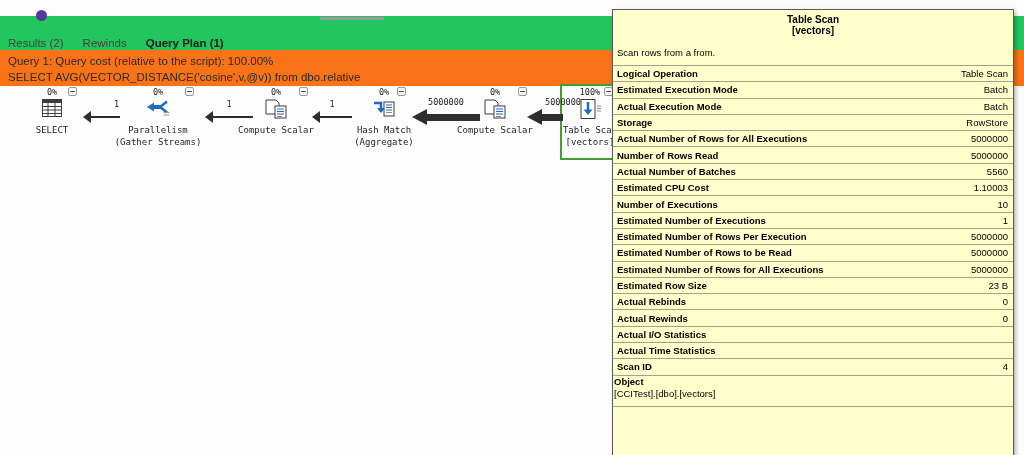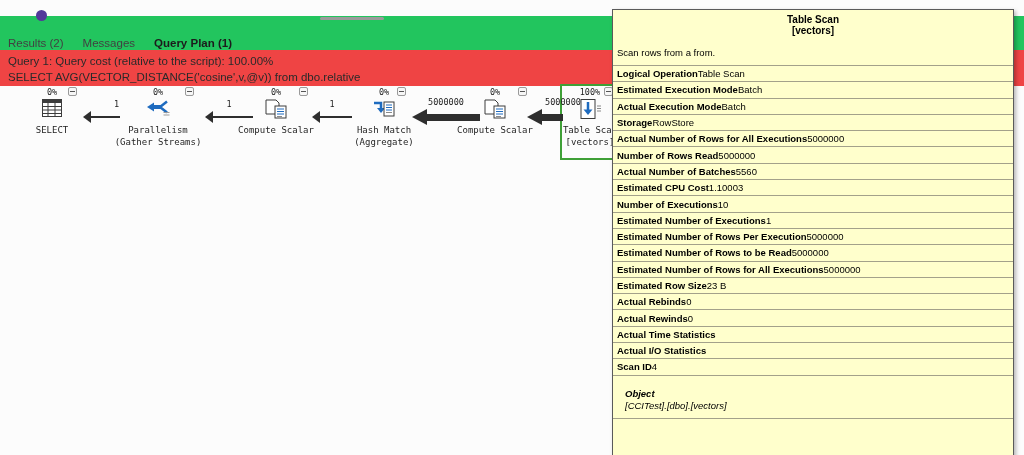--- a/index.html
+++ b/index.html
@@ -12,21 +12,21 @@
   .top-dot{position:absolute;left:36px;top:-6px;width:11px;height:11px;border-radius:50%;background:#53399b;}
   .top-pill{position:absolute;left:320px;top:1px;width:64px;height:3px;border-radius:2px;background:#9b9b9b;}
   .pin-frag{position:absolute;left:983px;top:0;}
   .pin-frag i{display:inline-block;width:4px;height:4px;background:#8f8f8f;margin-right:3px;border-radius:1px;}
   .tabs{position:absolute;left:8px;top:21px;display:flex;gap:19px;font-size:11.5px;color:#414141;}
   .tab{position:relative;cursor:pointer;white-space:nowrap;}
   .tab.active{font-weight:bold;color:#1c1c1c;}
   .tab.active::after{content:"";position:absolute;left:0;right:0;bottom:-8px;height:3px;border-radius:2px;background:#8a63d2;}
   
   .query-strip{
-    position:absolute;top:50px;left:0;width:100%;height:36px;background:#ef4444;
+    position:absolute;top:50px;left:0;width:100%;height:36px;background:#f97316;
     box-sizing:border-box;padding:3px 0 0 8px;font-size:11.5px;line-height:16px;color:#2a2a2a;
   }
   
   .plan{position:absolute;top:86px;left:0;right:0;bottom:0;font-family:"DejaVu Sans Mono",monospace;}
   .hl{position:absolute;left:560px;top:-2px;width:75px;height:72px;border:2px solid #3fa037;z-index:1;background:transparent;}
   .node{position:absolute;top:1px;text-align:center;z-index:2;}
   .node .pct{font-size:8.5px;line-height:11px;height:11px;color:#222;}
   .node .nicon{height:24px;display:flex;justify-content:center;align-items:flex-start;}
   .node .lbl{margin-top:2px;font-size:9px;line-height:12px;color:#1f1f1f;white-space:pre;}
   .minus{
@@ -47,39 +47,39 @@
   
   .tooltip{
     position:absolute;left:612px;top:9px;width:402px;height:500px;z-index:10;
     background:#ffffcc;border:1px solid #5a5a5a;box-shadow:2px 2px 4px rgba(0,0,0,.28);
     box-sizing:border-box;font-size:9.5px;color:#000;
   }
   .tt-title{padding-top:4px;text-align:center;font-weight:bold;font-size:10px;line-height:11px;}
   .tt-desc{padding:11px 4px 7px 4px;}
   .tt-rows{border-top:1px solid #a3a18a;}
   .t-row{
-    display:flex;align-items:center;
+    display:flex;justify-content:space-between;align-items:center;
     height:16.3px;box-sizing:border-box;border-bottom:1px solid #a3a18a;padding:0 5px 0 4px;
   }
   .t-label{font-weight:bold;white-space:nowrap;}
   .t-value{white-space:nowrap;}
-  .tt-object{margin-top:12px;padding:0 12px;line-height:12px;font-style:italic;}
+  .tt-object{margin-top:0;padding:0 1px;line-height:12px;}
   .tt-obj-label{font-weight:bold;}
   .tt-sep{margin-top:6px;border-top:1px solid #a3a18a;}
 </style>
 </head>
 <body>
 
 <div class="tabbar">
   <div class="top-dot"></div>
   <div class="top-pill"></div>
   <div class="pin-frag"><i></i><i></i></div>
   <div class="tabs">
     <div class="tab">Results (2)</div>
-    <div class="tab">Messages</div>
+    <div class="tab">Rewinds</div>
     <div class="tab active">Query Plan (1)</div>
   </div>
 </div>
 
 <div class="query-strip">
   <div>Query 1: Query cost (relative to the script): 100.00%</div>
   <div>SELECT AVG(VECTOR_DISTANCE('cosine',v,@v)) from dbo.relative</div>
 </div>
 
 <div class="plan">
@@ -281,26 +281,26 @@
     <span class="t-value">0</span>
   </div>
 
   <div class="t-row">
     <span class="t-label">Actual Rewinds</span>
     <span class="t-value">0</span>
   </div>
 
 
   <div class="t-row">
+    <span class="t-label">Actual I/O Statistics</span>
+    <span class="t-value"></span>
+  </div>
+
+  <div class="t-row">
     <span class="t-label">Actual Time Statistics</span>
-    <span class="t-value"></span>
-  </div>
-
-  <div class="t-row">
-    <span class="t-label">Actual I/O Statistics</span>
     <span class="t-value"></span>
   </div>
 
   <div class="t-row">
     <span class="t-label">Scan ID</span>
     <span class="t-value">4</span>
   </div>
 </div>
   <div class="tt-object">
     <div class="tt-obj-label">Object</div>

